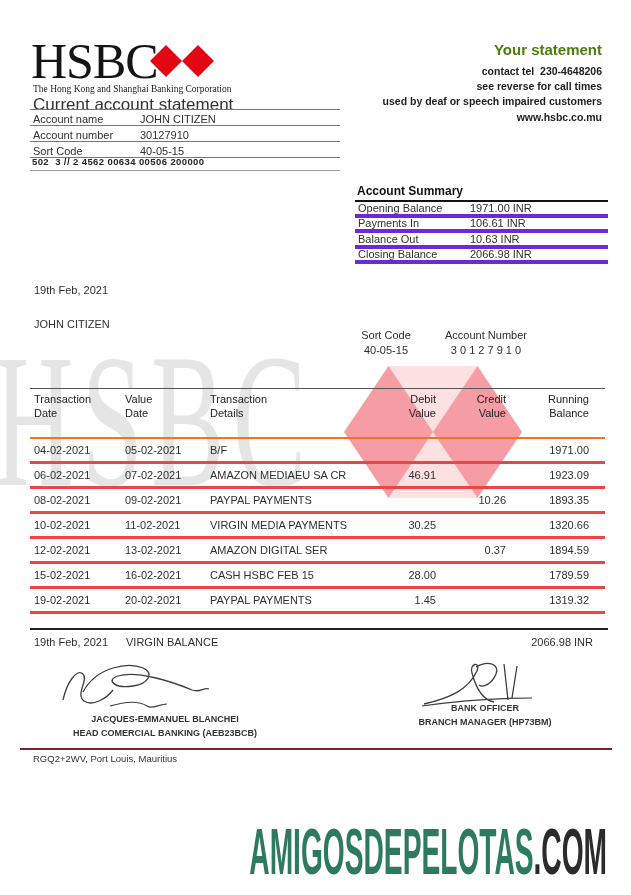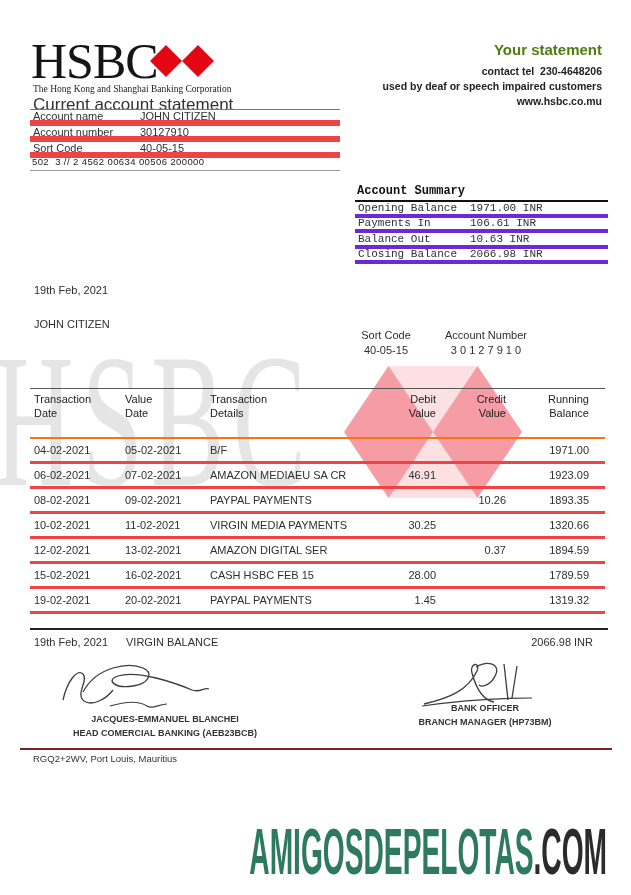--- a/index.html
+++ b/index.html
@@ -22,31 +22,31 @@
 
   .z1 { z-index:1; }
 
   
   .hsbc-word { left:31px; top:36px; font-family:"Liberation Serif", serif; font-size:50px; line-height:1; color:#151515; letter-spacing:-1px; }
   .logo-mark { left:150px; top:45px; width:64px; height:32px; }
   .bank-subtitle { left:33px; top:84px; font-family:"Liberation Serif", serif; font-size:9.5px; color:#222; }
   .stmt-type { left:33px; top:95px; font-size:17px; color:#333; }
 
   .acct-table { left:30px; top:109px; width:310px; font-size:11px; border-top:1px solid #777; }
-  .acct-row { display:flex; height:16px; align-items:flex-start; border-bottom:6px solid #ef4444; }
+  .acct-row { display:flex; height:16px; align-items:flex-end; border-bottom:1px solid #ef4444; }
   .acct-label { width:110px; padding-left:3px; color:#2f2f2f; }
   .acct-value { color:#2f2f2f; }
-  .micr { left:30px; top:155px; width:310px; font-size:9.5px; font-weight:normal; letter-spacing:0.4px; color:#222; white-space:pre; padding:1px 0 3px 2px; border-bottom:1px solid #999; }
+  .micr { left:30px; top:155px; width:310px; font-size:9.5px; font-weight:bold; letter-spacing:0.4px; color:#222; white-space:pre; padding:1px 0 3px 2px; border-bottom:1px solid #999; }
 
   .your-statement { left:330px; top:41px; width:272px; text-align:right; font-size:15px; font-weight:bold; color:#4d7c0f; }
   .contact-block { left:280px; top:64px; width:322px; text-align:right; font-size:10.5px; font-weight:bold; color:#222; line-height:1.45; }
   .contact-block div { white-space:pre; }
 
   
-  .summary { left:355px; top:184px; width:253px; font-size:11px;font-family:Liberation Mono, monospace; }
+  .summary { left:355px; top:184px; width:253px; font-size:11px; }
   .summary-title { font-size:12px; font-weight:bold; color:#111; padding:0 0 2px 2px; border-bottom:2px solid #111; }
   .summary-row { display:flex; height:15.5px; align-items:center; border-bottom:4px solid #6d28d9; }
   .summary-label { width:115px; padding-left:3px; color:#2f2f2f; }
   .summary-value { color:#2f2f2f; }
 
   
   .stmt-date { left:34px; top:284px; font-size:11px; color:#2f2f2f; }
   .cust-name { left:34px; top:318px; font-size:11px; color:#2f2f2f; }
 
   .meta-trio { left:346px; top:329px; width:266px; display:flex; font-size:11px; color:#2f2f2f; }
@@ -117,20 +117,21 @@
     <div class="acct-row">
       <span class="acct-label">Sort Code</span>
       <span class="acct-value">40-05-15</span>
     </div>
   </div>
   <div class="abs z1 micr">502  3 // 2 4562 00634 00506 200000</div>
 
   <div class="abs z1 your-statement">Your statement</div>
   <div class="abs z1 contact-block">
     <div>contact tel  230-4648206</div>
+    <div>see reverse for call times</div>
     <div>used by deaf or speech impaired customers</div>
     <div>www.hsbc.co.mu</div>
   </div>
 
   <div class="abs z1 summary">
     <div class="summary-title">Account Summary</div>
     <div class="summary-row">
       <span class="summary-label">Opening Balance</span>
       <span class="summary-value">1971.00 INR</span>
     </div>

